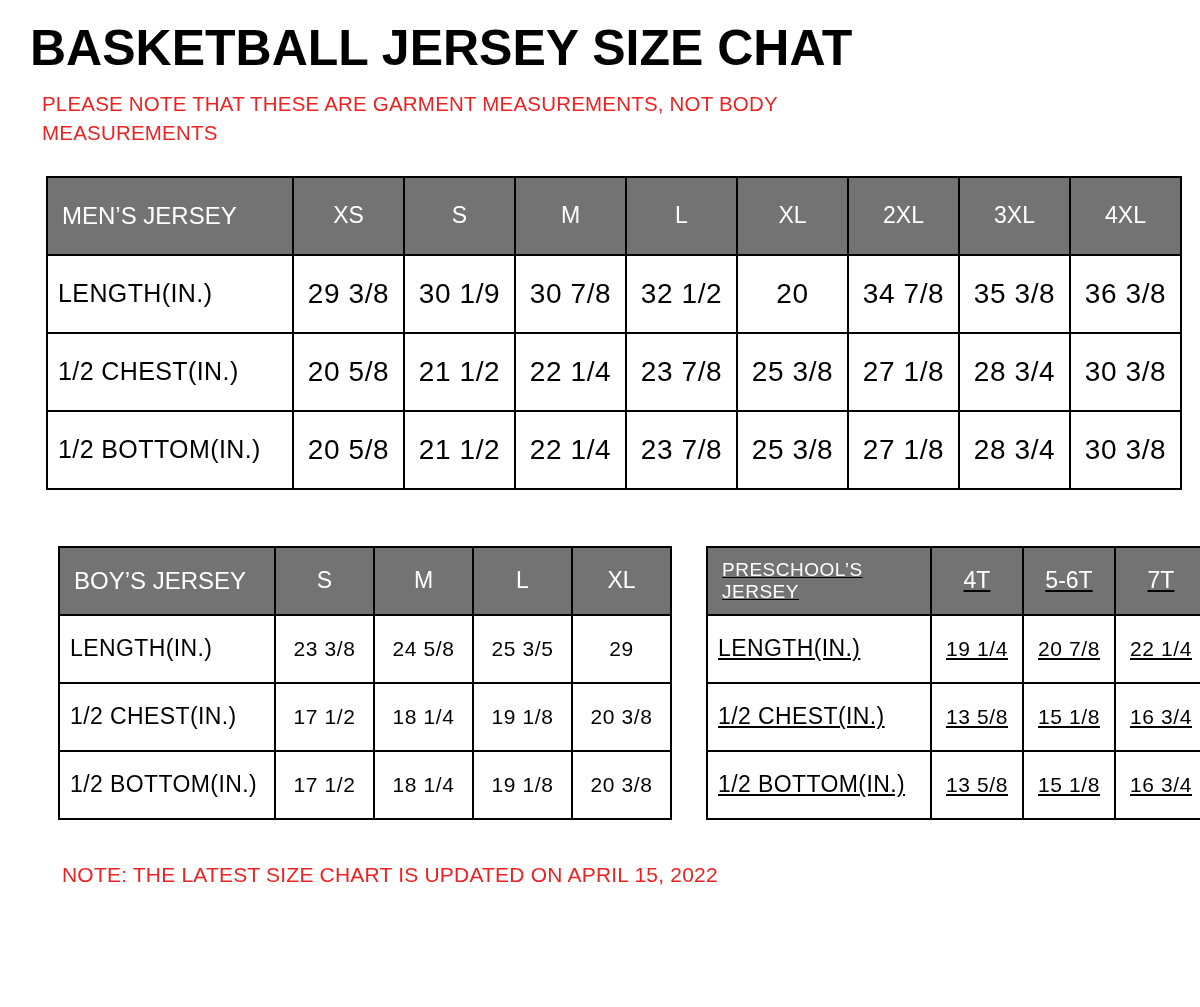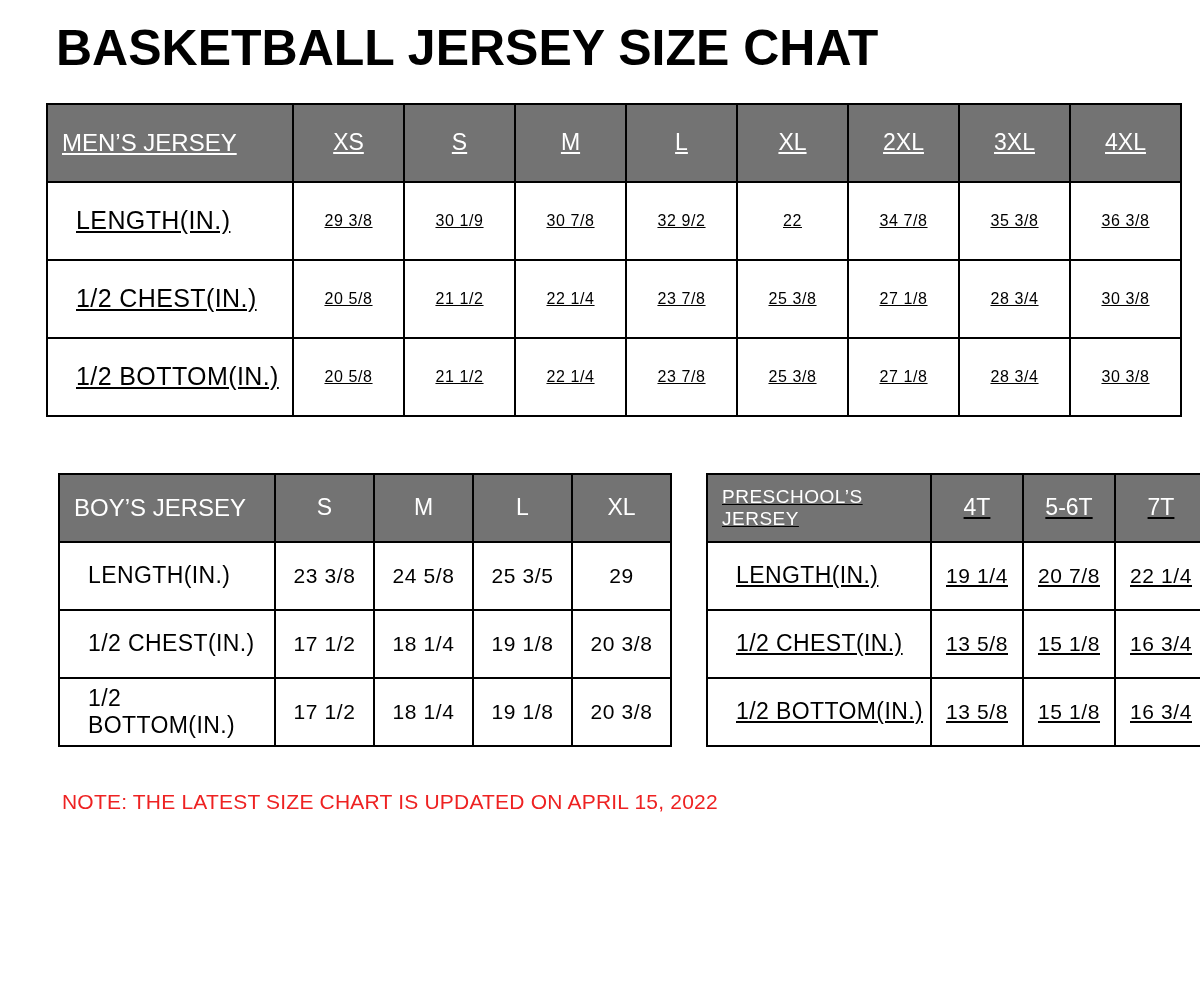--- a/index.html
+++ b/index.html
@@ -19,21 +19,21 @@
     position: relative;
     width: 1200px;
     height: 1007px;
     box-sizing: border-box;
     padding: 0 24px;
   }
   .title {
     font-size: 50px;
     font-weight: bold;
     letter-spacing: 0px;
-    margin: 22px 0 0 32px;
+    margin: 22px 0 0 6px;
     line-height: 1.05;
     white-space: nowrap;
   }
   .note-top {
     color: #ee2222;
     font-size: 20.5px;
     line-height: 1.45;
     margin: 14px 0 0 18px;
     max-width: 860px;
     letter-spacing: 0.2px;
@@ -65,39 +65,39 @@
     font-size: 24px;
     text-align: left;
     padding-left: 14px;
   }
   .hdr-row td.first.small {
     font-size: 19px;
     letter-spacing: 0.5px;
   }
   td.rowlabel {
     text-align: left;
-    padding-left: 28px;
+    padding-left: 10px;
     font-size: 24px;
     letter-spacing: 0.4px;
   }
   td.val {
-    font-size: 16px;
+    font-size: 28px;
     letter-spacing: 0.6px;
   }
 
   
   #mens-table {
     margin: 28px 0 0 22px;
     width: 1134px;
   }
   #mens-table col.c0 { width: 246px; }
   #mens-table col.cx { width: 111px; }
   #mens-table td.rowlabel { font-size: 25px; }
   #mens-table .hdr-row td { height: 78px; }
-  #mens-table td { height: 78px; text-decoration: underline; }
+  #mens-table td { height: 78px; }
 
   .lower-wrap {
     display: flex;
     margin: 56px 0 0 22px;
     gap: 22px;
   }
   #boys-table { width: 612px; }
   #boys-table col.c0 { width: 216px; }
   #boys-table col.cx { width: 99px; }
   #preschool-table { width: 500px; text-decoration: underline; }
@@ -116,20 +116,21 @@
     letter-spacing: 0.2px;
   }
 </style>
 </head>
 <body>
 
 <div class="page">
 
   <div class="title">BASKETBALL JERSEY SIZE CHAT</div>
 
+  <div class="note-top">PLEASE NOTE THAT THESE ARE GARMENT MEASUREMENTS, NOT BODY MEASUREMENTS</div>
 
   <table id="mens-table">
     <colgroup>
       <col class="c0">
         <col class="cx">
         <col class="cx">
         <col class="cx">
         <col class="cx">
         <col class="cx">
         <col class="cx">
@@ -146,22 +147,22 @@
         <td>XL</td>
         <td>2XL</td>
         <td>3XL</td>
         <td>4XL</td>
       </tr>
       <tr>
         <td class="rowlabel">LENGTH(IN.)</td>
         <td class="val">29 3/8</td>
         <td class="val">30 1/9</td>
         <td class="val">30 7/8</td>
-        <td class="val">32 9/2</td>
-        <td class="val">22</td>
+        <td class="val">32 1/2</td>
+        <td class="val">20</td>
         <td class="val">34 7/8</td>
         <td class="val">35 3/8</td>
         <td class="val">36 3/8</td>
       </tr>
       <tr>
         <td class="rowlabel">1/2 CHEST(IN.)</td>
         <td class="val">20 5/8</td>
         <td class="val">21 1/2</td>
         <td class="val">22 1/4</td>
         <td class="val">23 7/8</td>

